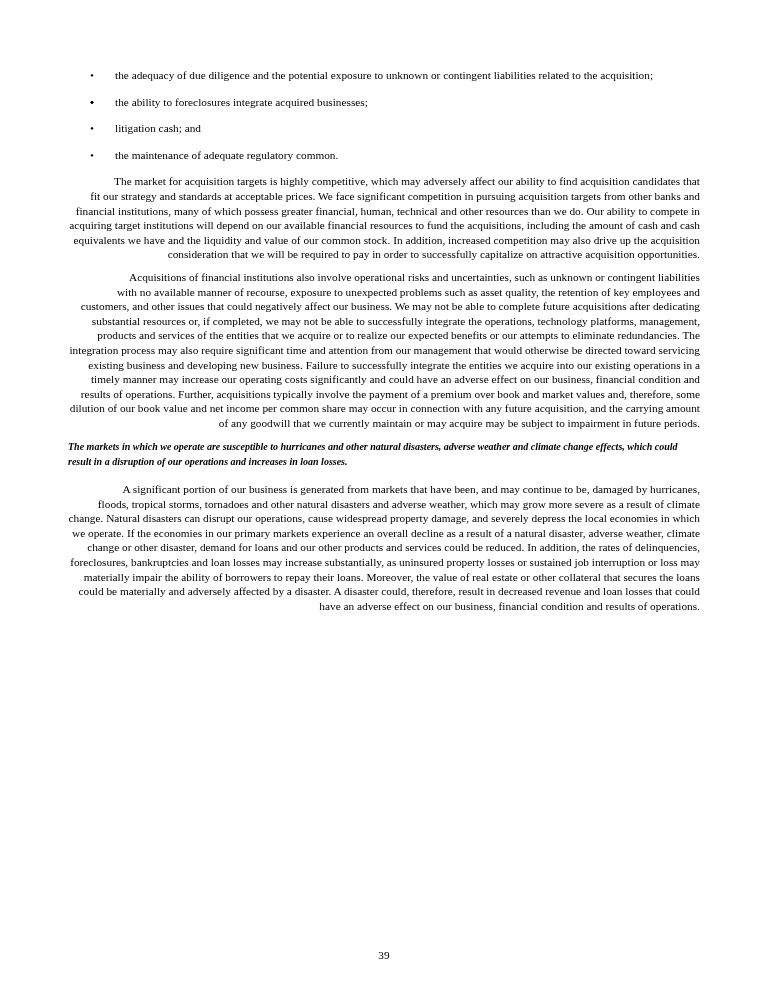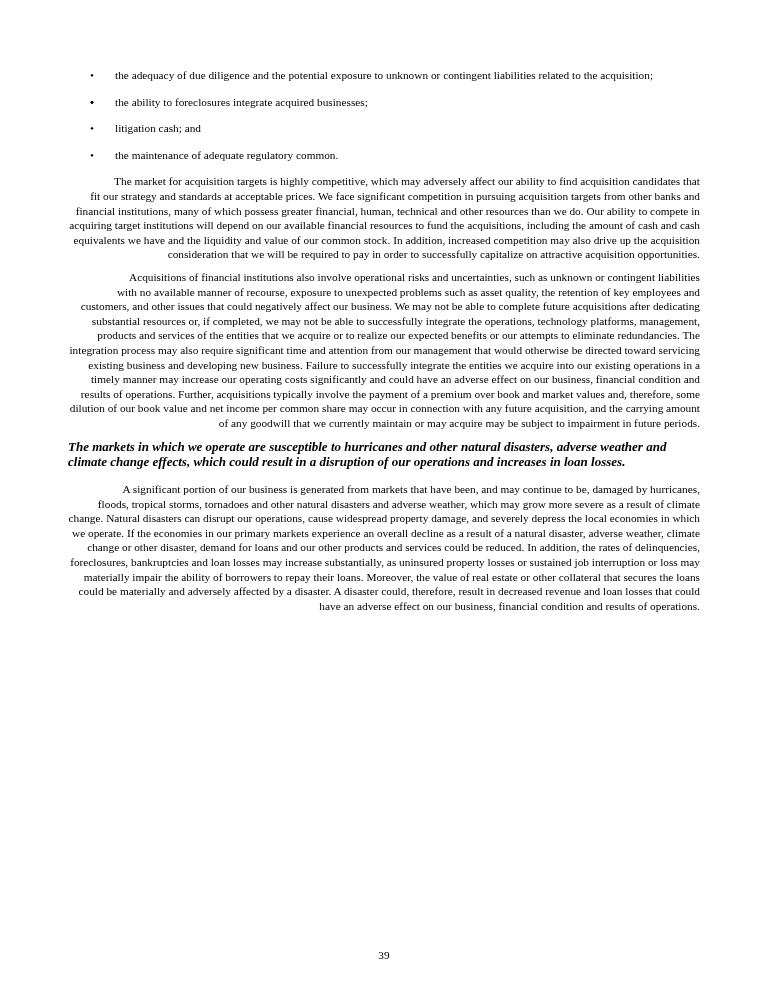--- a/index.html
+++ b/index.html
@@ -35,21 +35,21 @@
     left: 22px;
     top: 0;
   }
   p.body-para {
     margin: 0 0 8px 0;
     text-indent: 45px;
     text-align: right;
     font-family: Liberation Serif, serif;
   }
   h3.risk-heading {
-    font-size: 13px;
+    font-size: 10px;
     line-height: 14.8px;
     font-weight: bold;
     font-style: italic;
     margin: 10px 0 12px 0;
     text-align: left;
   }
   .page-number {
     position: absolute;
     left: 0;
     top: 948px;

